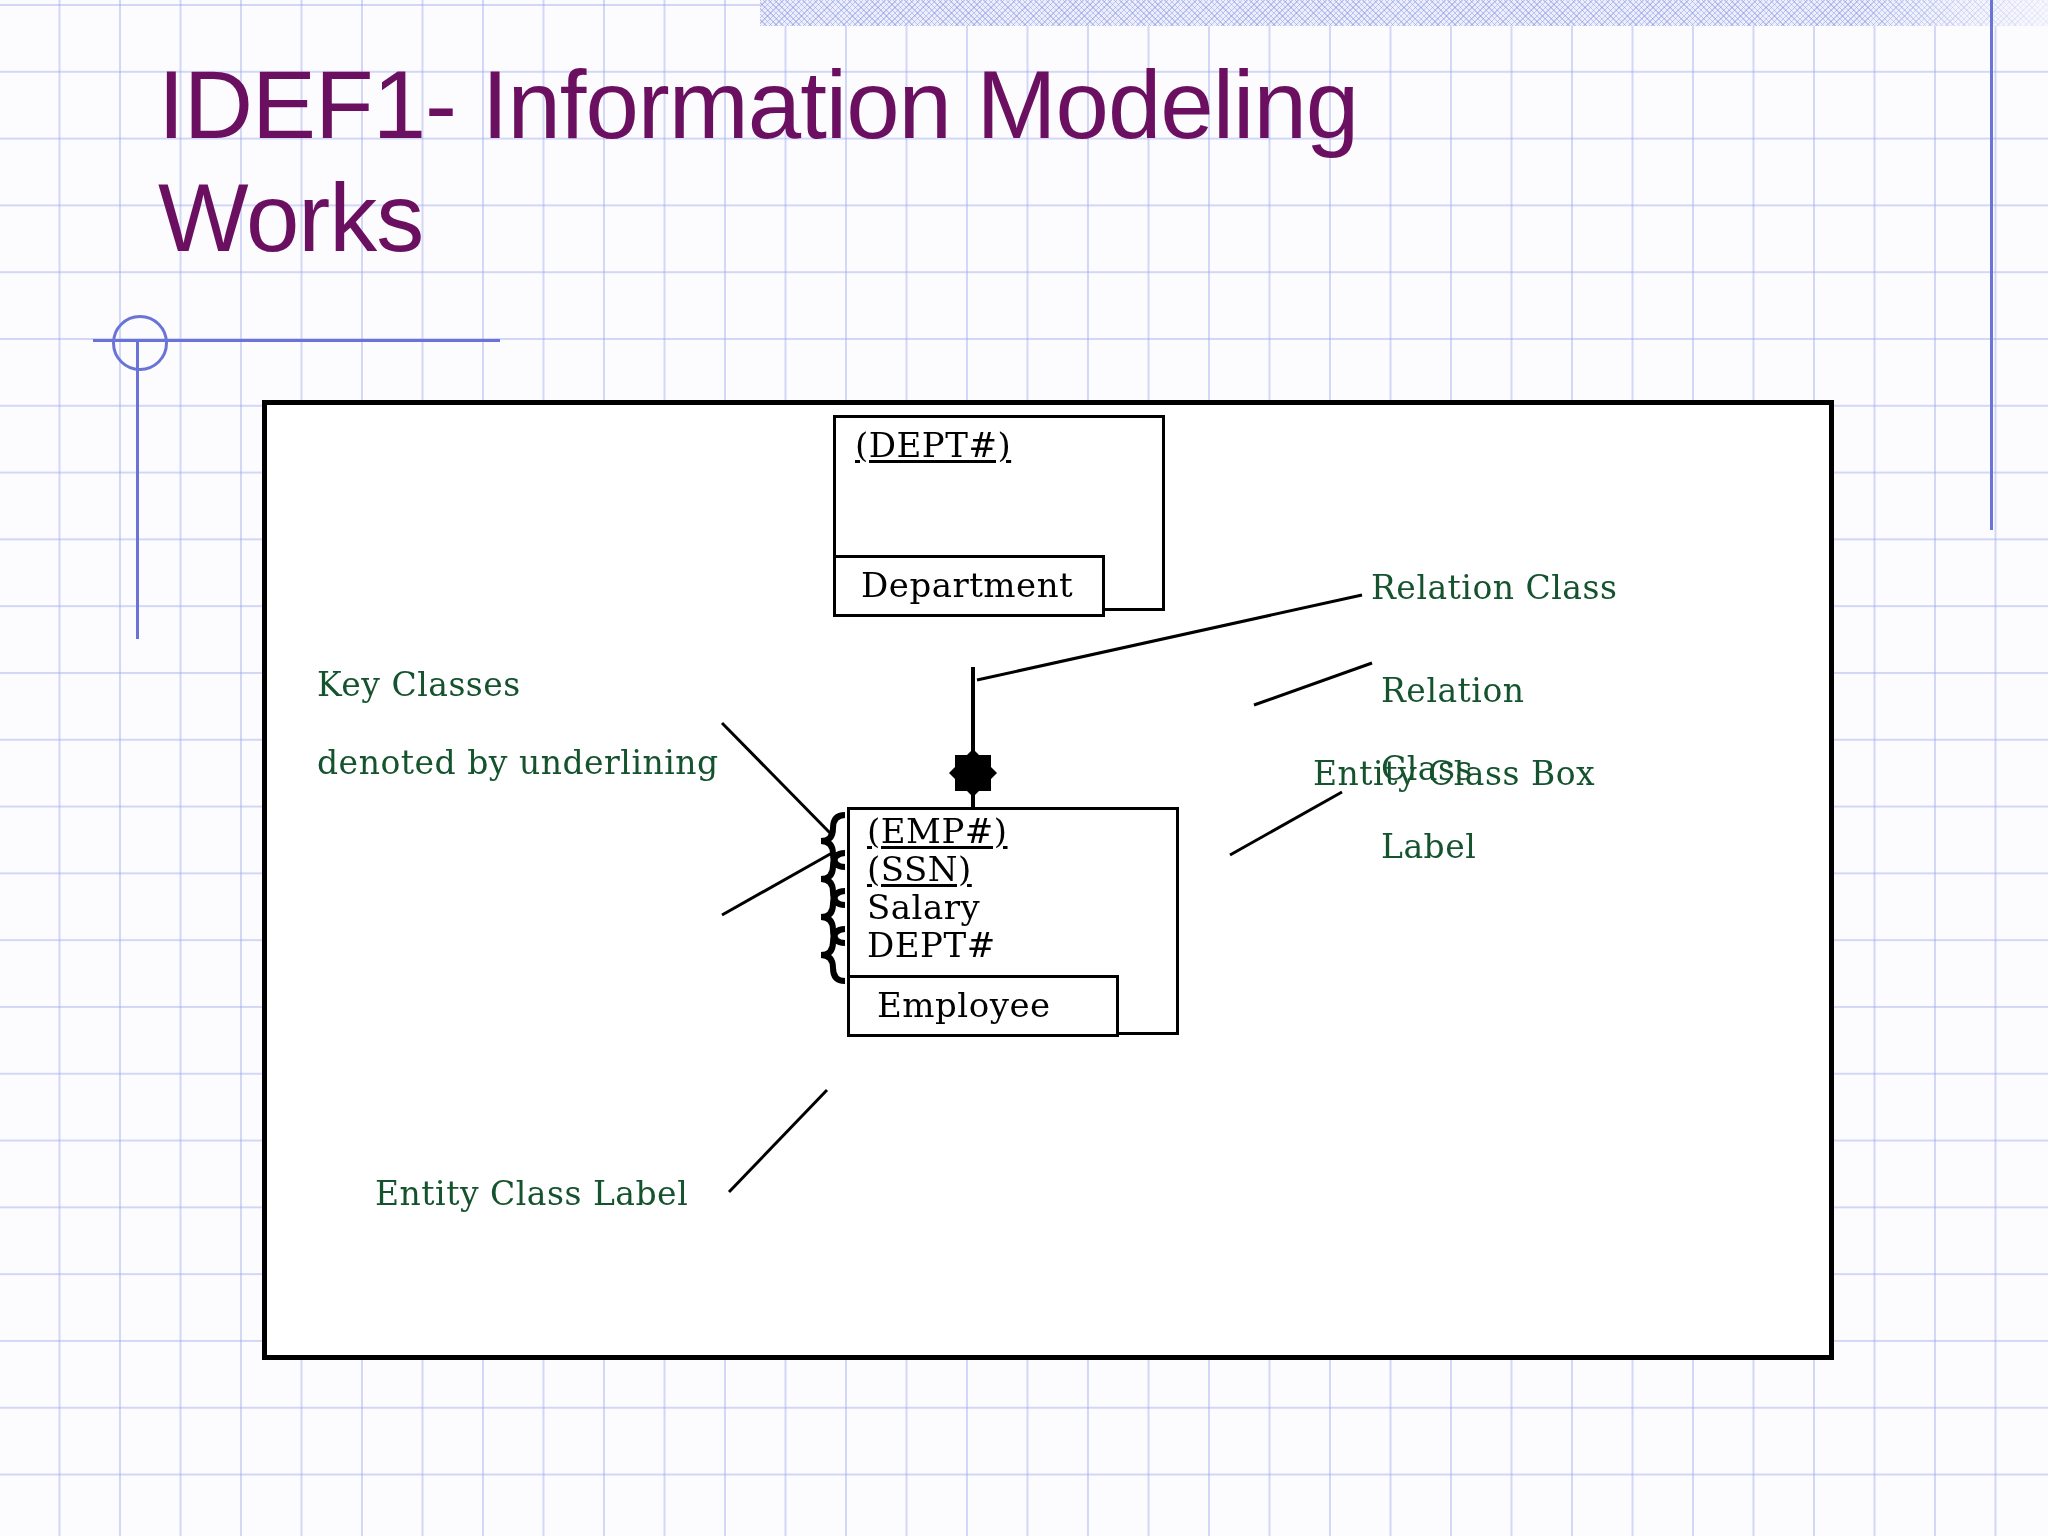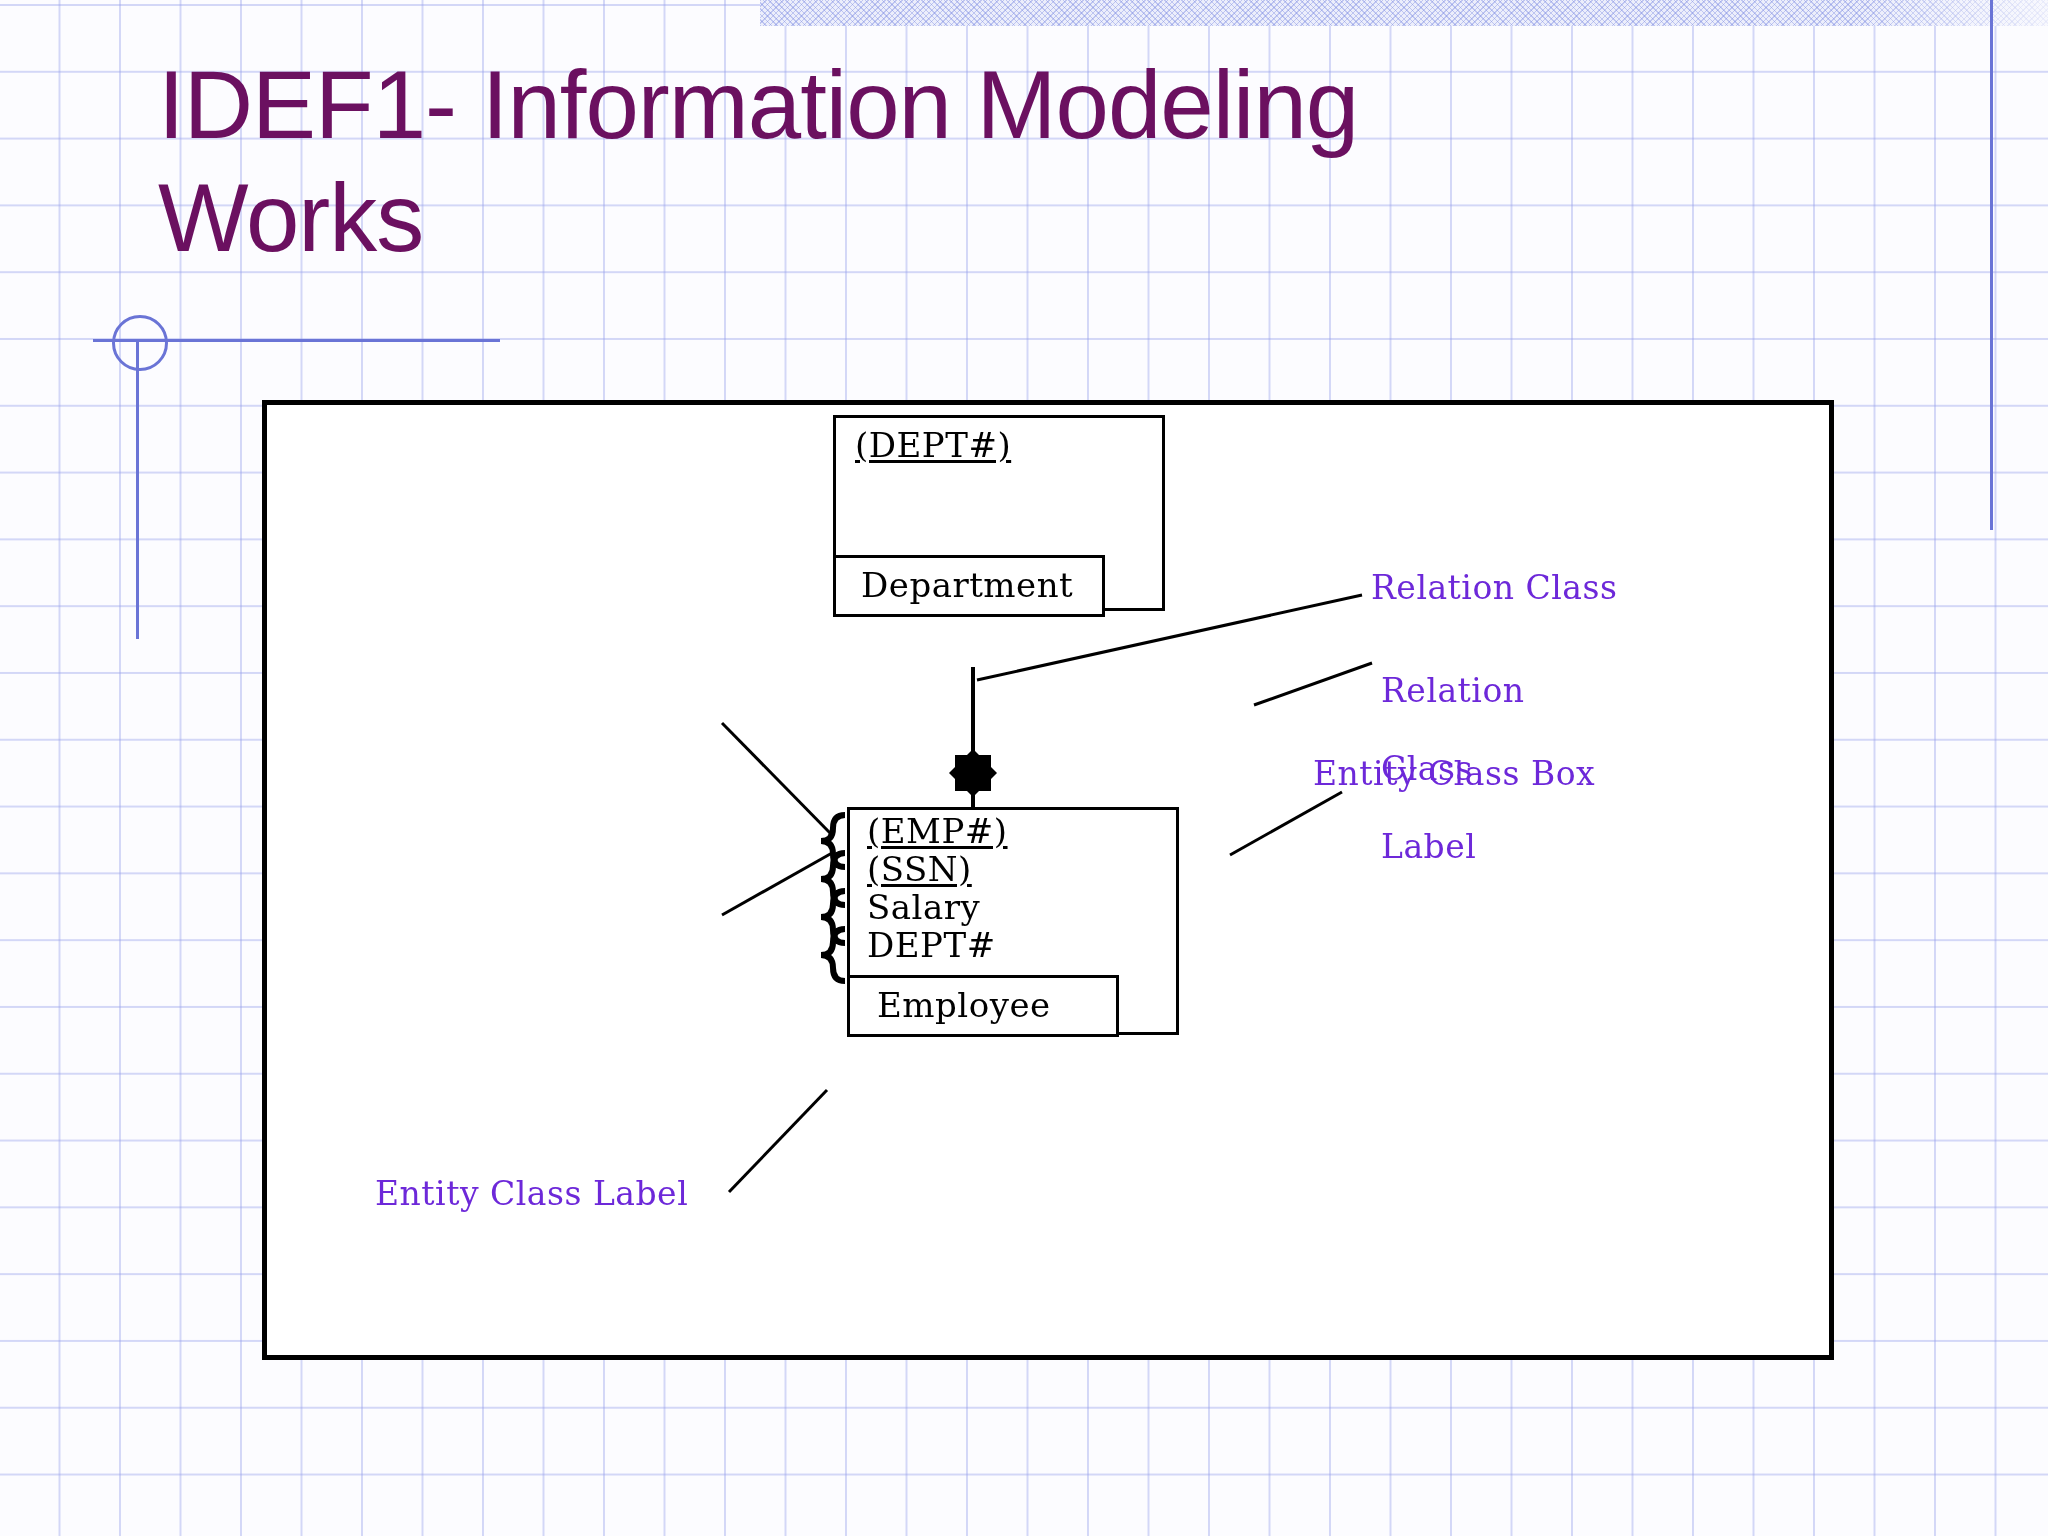--- a/index.html
+++ b/index.html
@@ -55,21 +55,21 @@
     letter-spacing:-1px;
     font-family:"Liberation Sans",sans-serif;
   }
   
   #figure{
     position:absolute;left:262px;top:400px;width:1562px;height:950px;
     border:5px solid #000;background:#fff;
   }
   .fig-inner{position:absolute;inset:0;}
   .ann{
-    position:absolute;color:#6d28d9;
+    position:absolute;color:#14532d;
     font-family:"DejaVu Serif",serif;
     font-size:33px;line-height:1.18;white-space:pre-line;letter-spacing:0.5px;
   }
   .box{position:absolute;border:3px solid #000;background:#fff;box-sizing:border-box;}
   .boxtext{
     position:absolute;font-family:"DejaVu Serif",serif;font-size:34px;color:#000000;
     letter-spacing:0.5px;
   }
   .underlinedkey{text-decoration:underline;text-underline-offset:3px;}
   svg.overlay{position:absolute;left:0;top:0;width:1562px;height:950px;overflow:visible;}
@@ -147,19 +147,23 @@
       <div class="ann" style="left:1104px;top:164px;">Relation Class</div>
 
       <div class="ann" style="left:1114px;top:228px;">
         <div>Relation</div>
         <div>Class</div>
         <div>Label</div>
       </div>
 
       <div class="ann" style="left:1046px;top:350px;">Entity Class Box</div>
 
+      <div class="ann" style="left:50px;top:222px;">
+        <div>Key Classes</div>
+        <div>denoted by underlining</div>
+      </div>
 
 
       <div class="ann" style="left:108px;top:770px;">Entity Class Label</div>
 
     </div>
   </div>
 </div>
 
 </body></html>

